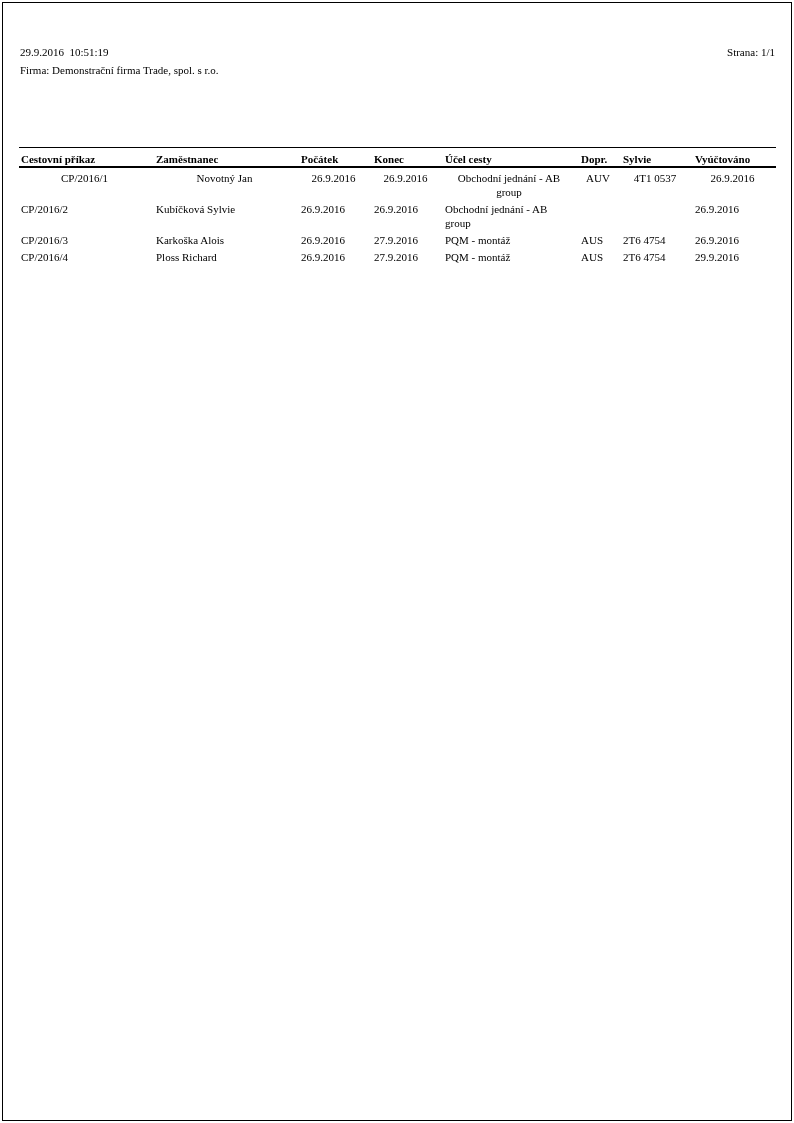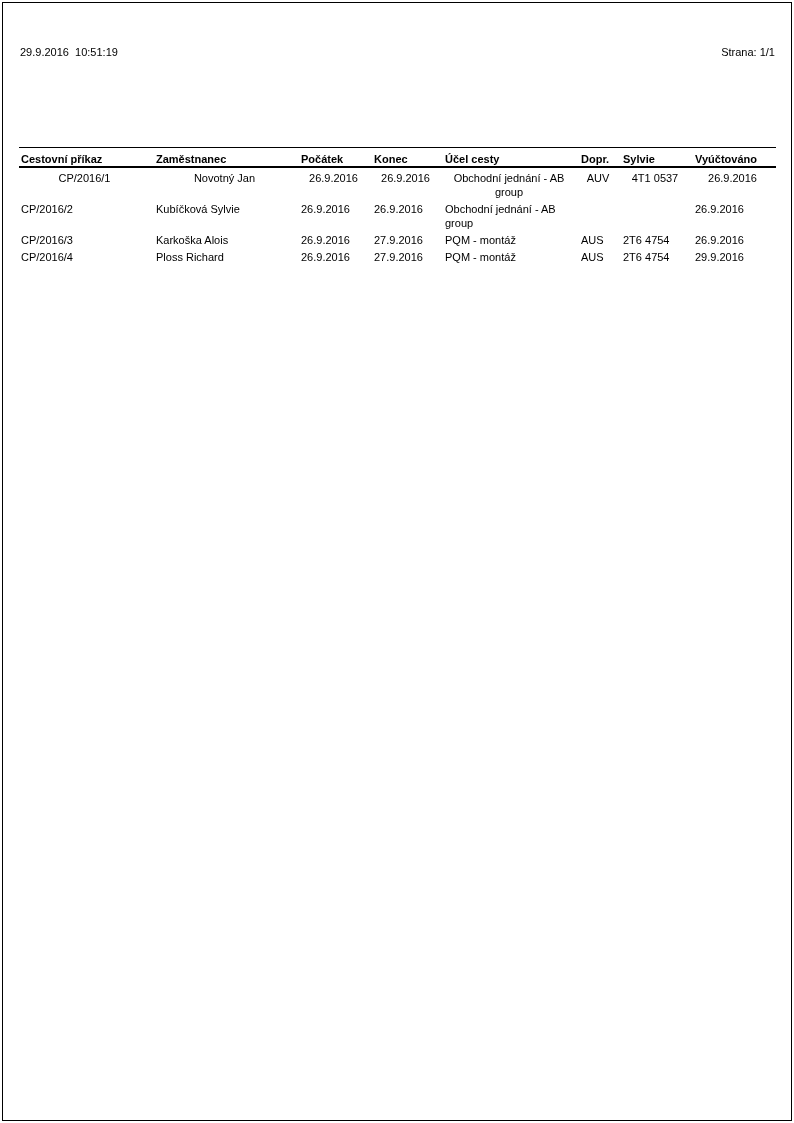--- a/index.html
+++ b/index.html
@@ -2,21 +2,21 @@
 <html><head>
 <meta charset="utf-8">
 <style>
   html, body { margin: 0; padding: 0; background: #fff; }
   .page {
     position: relative;
     width: 794px;
     height: 1123px;
     background: #ffffff;
     color: #000000;
-    font-family: Liberation Sans, sans-serif;
+    font-family: Liberation Serif, serif;
     overflow: hidden;
     box-sizing: border-box;
   }
   .page-frame {
     position: absolute;
     top: 2px; left: 2px; right: 2px; bottom: 2px;
     border: 1px solid #000000;
     pointer-events: none;
   }
   .report-header {
@@ -74,20 +74,21 @@
 <body>
 
 <div class="page">
   <div class="page-frame"></div>
 
   <div class="report-header">
     <div class="meta-line">
       <span class="printed-at">29.9.2016  10:51:19</span>
       <span>Strana: 1/1</span>
     </div>
+    <div>Firma: Demonstrační firma Trade, spol. s r.o.</div>
   </div>
 
 
   <table class="report-table">
     <colgroup>
         <col style="width: 135px;">
         <col style="width: 145px;">
         <col style="width: 73px;">
         <col style="width: 71px;">
         <col style="width: 136px;">

